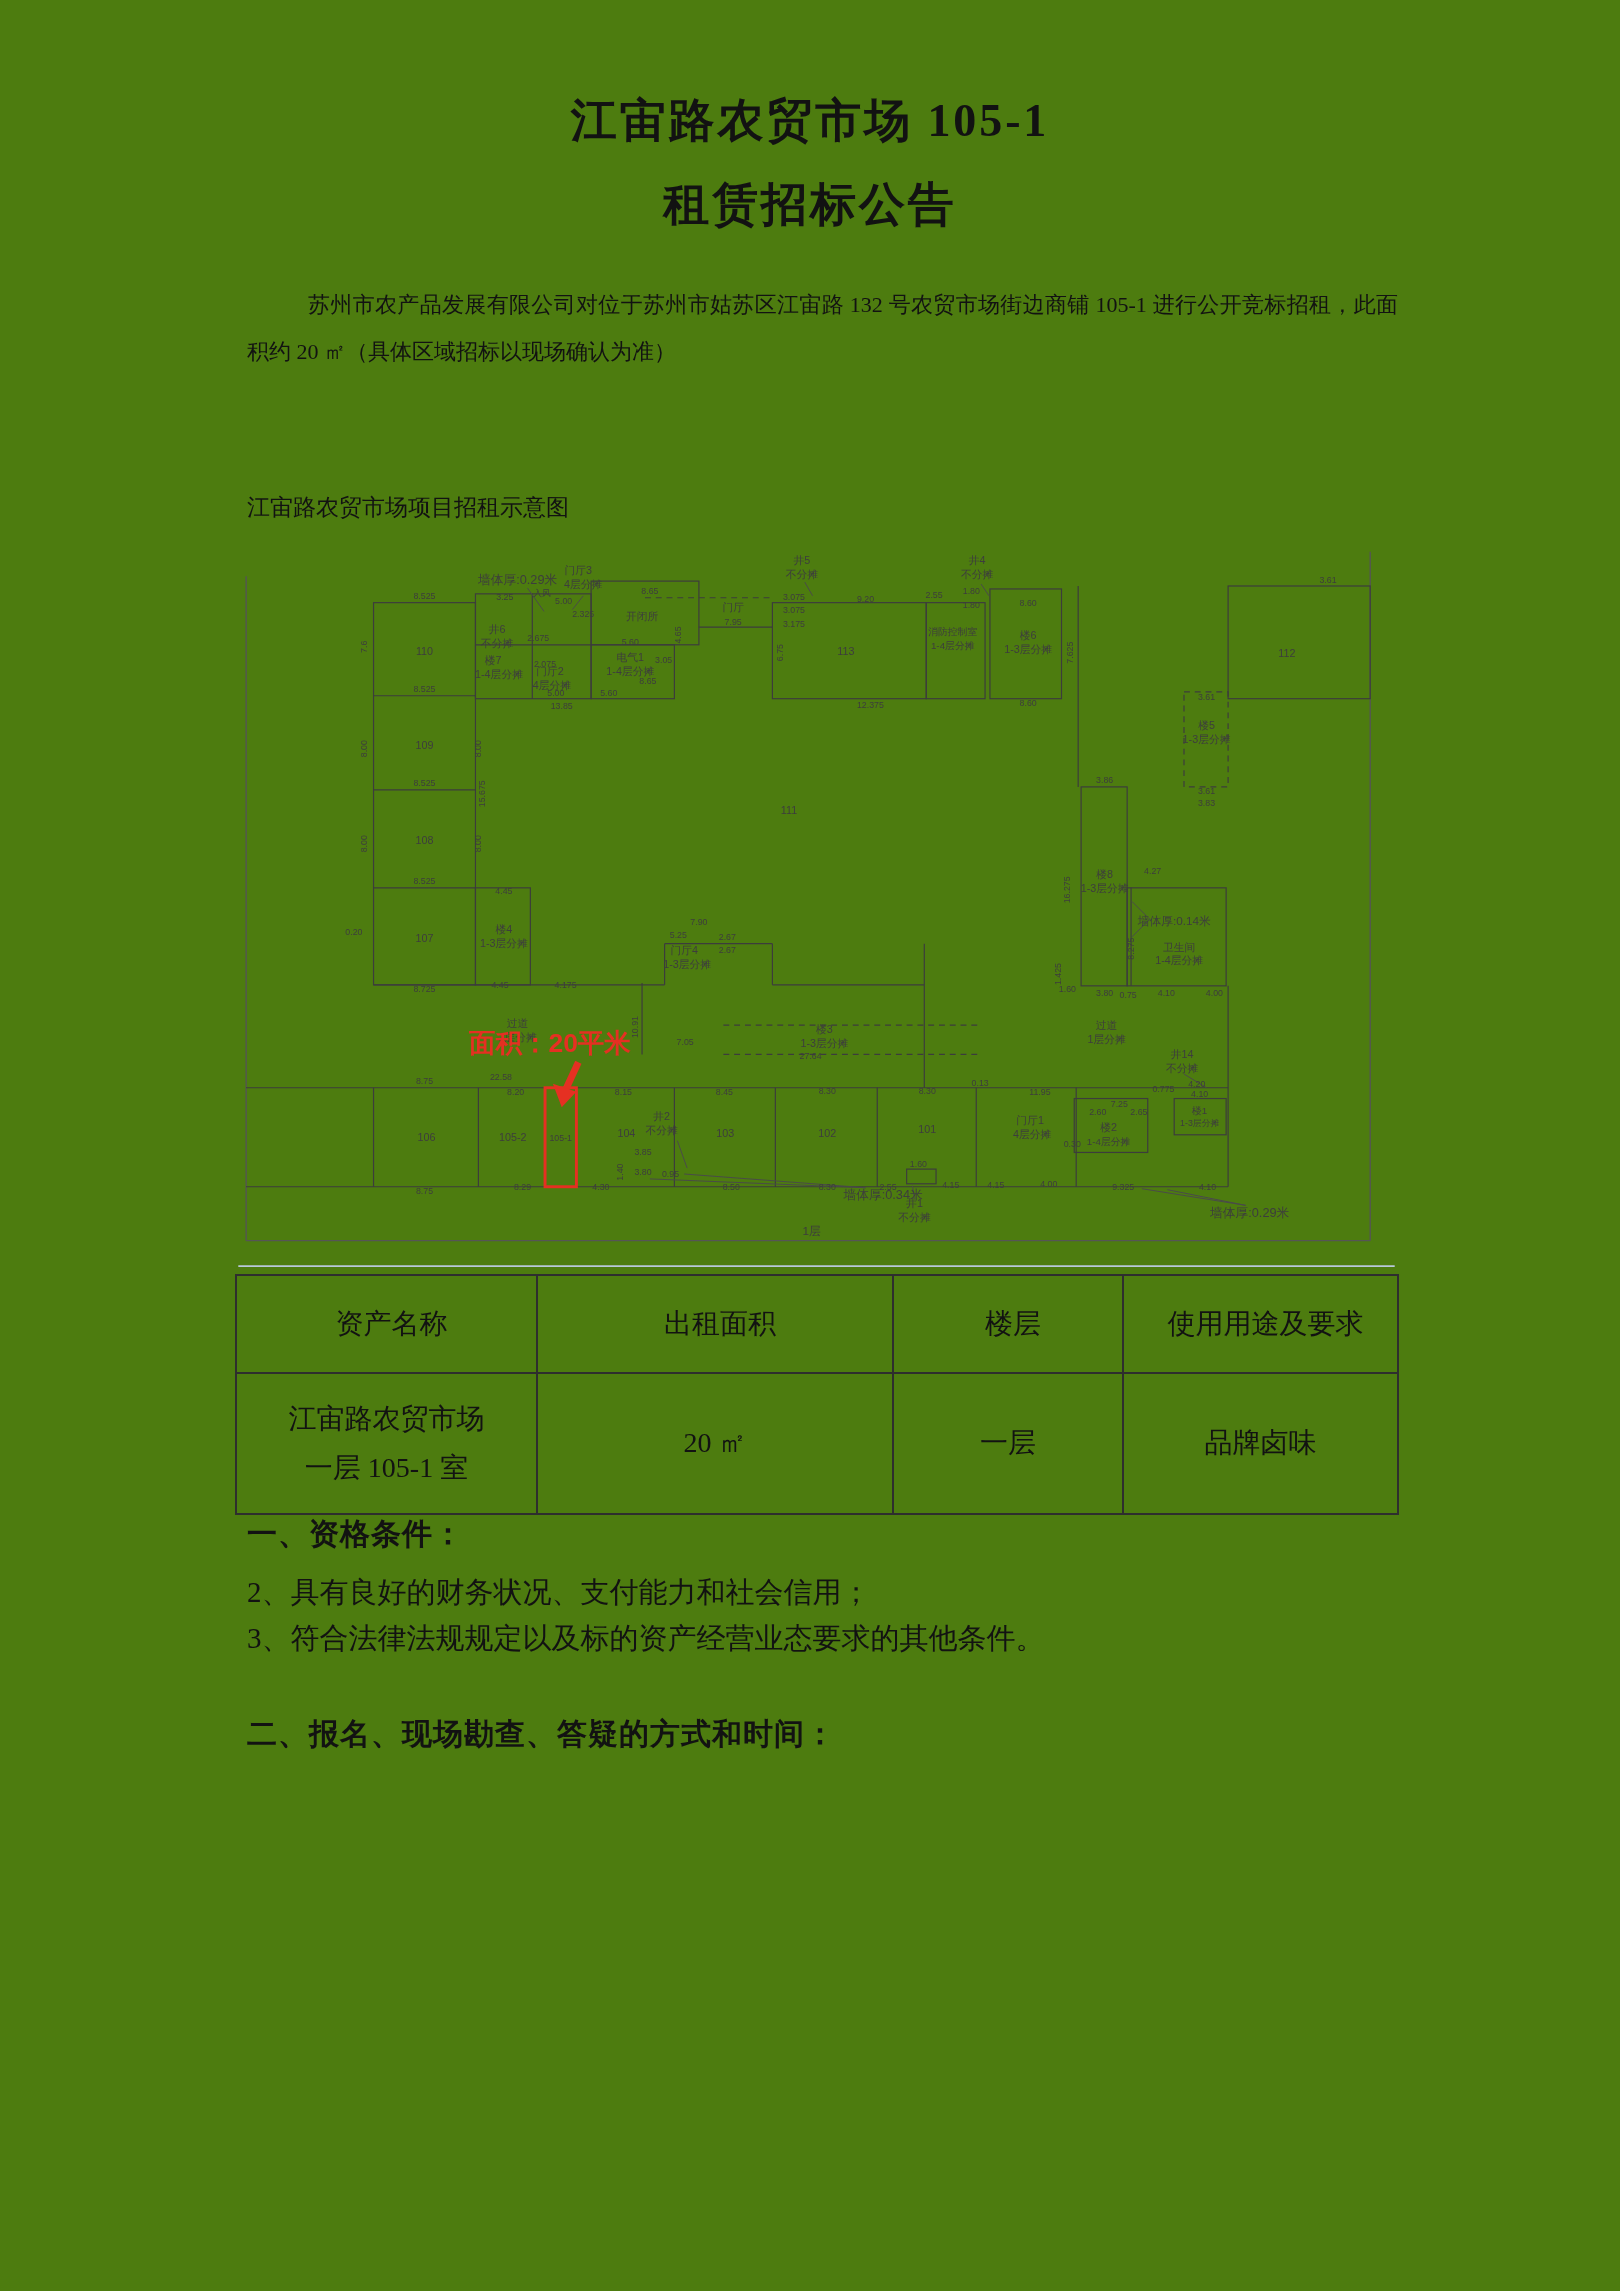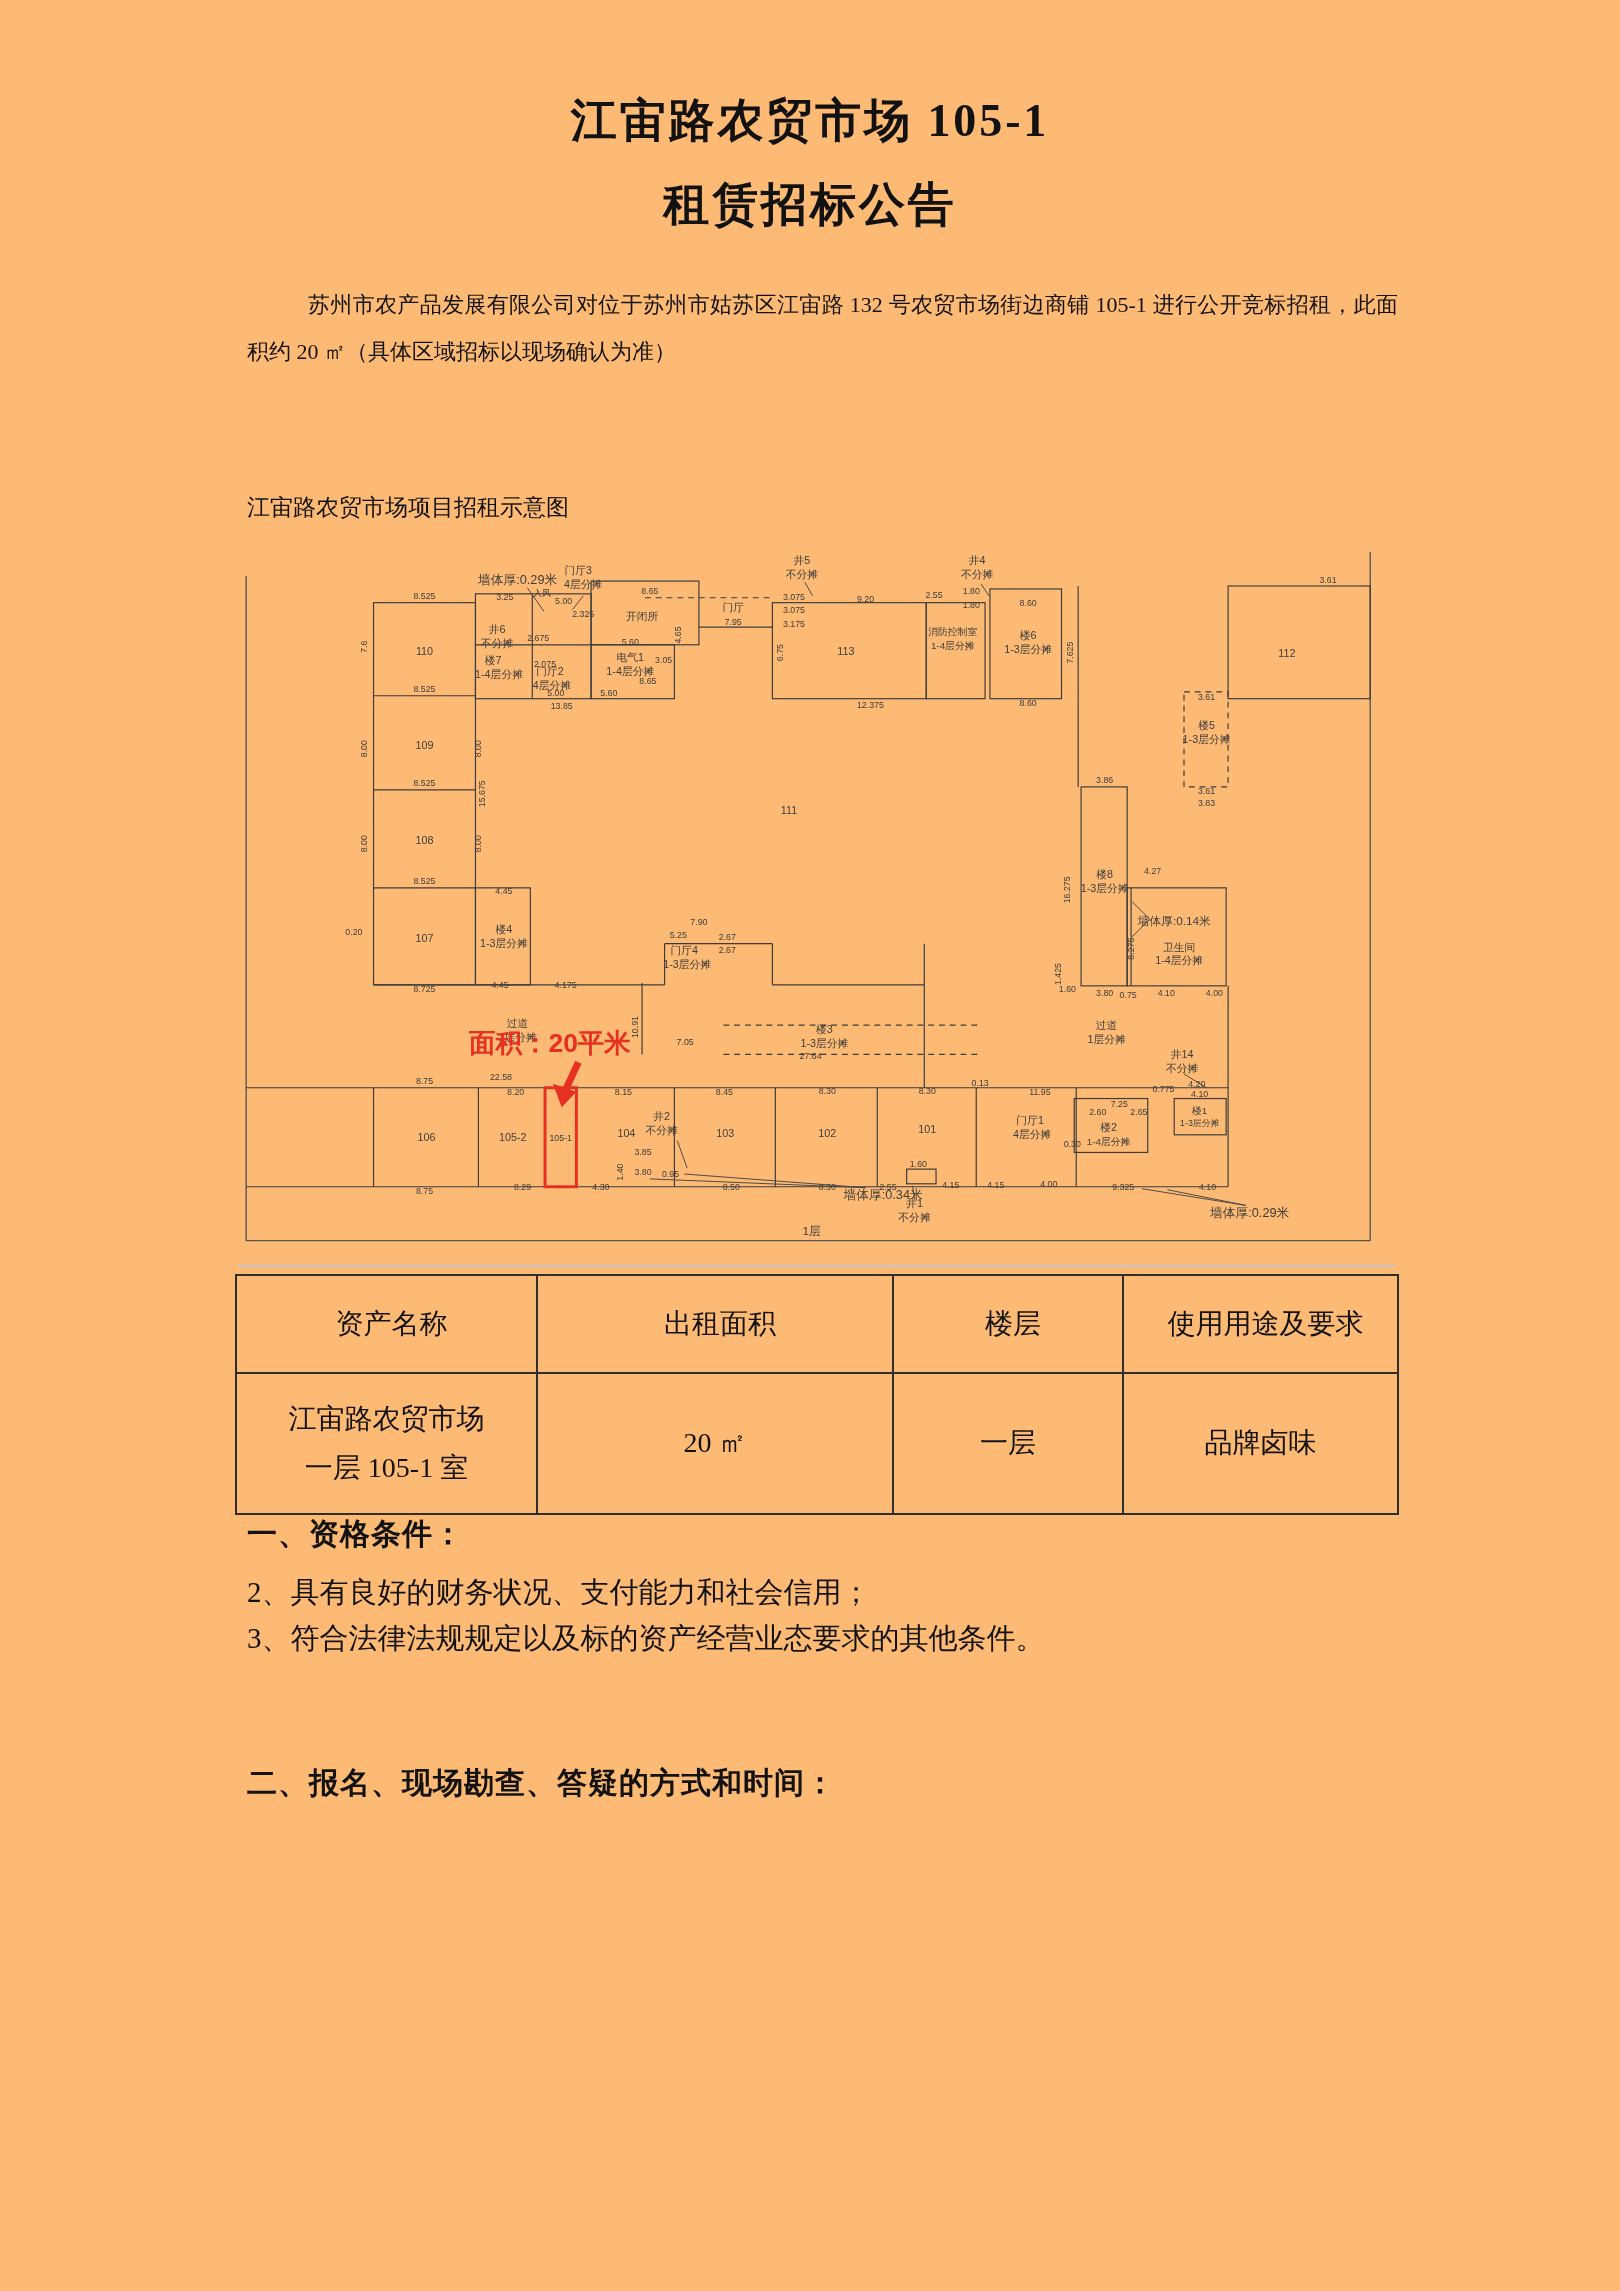--- a/index.html
+++ b/index.html
@@ -1,32 +1,32 @@
 <!DOCTYPE html>
 <html lang="zh"><head>
 <meta charset="utf-8">
 <style>
   html,body{margin:0;padding:0;background:#ffffff;}
   body{width:1620px;height:2292px;position:relative;font-family:"Liberation Serif","DejaVu Serif",serif;color:#121212;}
-  .doc{position:absolute;inset:0;background:#fdba74;}
+  .doc{position:absolute;inset:0;background:#4d7c0f;}
   .title1{position:absolute;top:90px;left:0;width:100%;text-align:center;font-size:46px;font-weight:bold;letter-spacing:2.9px;}
   .title2{position:absolute;top:174px;left:0;width:100%;text-align:center;font-size:46px;font-weight:bold;letter-spacing:2.9px;}
   .intro{position:absolute;top:281px;left:247px;width:1151px;font-size:22px;line-height:47px;text-align:justify;text-indent:61px;}
   .caption{position:absolute;top:492px;left:247px;font-size:23px;}
   .plan{position:absolute;top:537px;left:238px;width:1157px;height:735px;}
   .plan svg{display:block;}
   .plan text{font-family:"Liberation Sans","DejaVu Sans",sans-serif;}
   table.assets{position:absolute;top:1274px;left:235px;width:1162px;border-collapse:collapse;table-layout:fixed;font-size:28px;}
   table.assets th,table.assets td{border:2.9px solid #2e2e2e;text-align:center;vertical-align:middle;font-weight:normal;padding:5.9px 9.8px;}
   table.assets th{height:84px;padding-left:20px;}
   table.assets td{height:127px;}
   td.cell-name{text-align:left;padding-left:15.7px;white-space:pre-line;line-height:1.75;}
   .sec-title{position:absolute;left:247px;font-family:Liberation Mono, monospace;font-weight:bold;font-size:30px;letter-spacing:1px;}
   .sec1-title{top:1514px;}
-  .sec2-title{top:1763px;text-align:center;}
+  .sec2-title{top:1714px;text-align:center;}
   .sec1-items{position:absolute;top:1570px;left:247px;width:1157px;font-size:29px;line-height:45px;}
   .sec1-items div{margin:0 0 1px 0;}
   .sec2-para{position:absolute;top:1815px;left:247px;width:1155px;font-size:29px;line-height:46px;text-align:justify;text-indent:61px;}
 </style>
 </head>
 <body>
 
 <div class="doc">
 
   <div class="title1">江宙路农贸市场 105-1</div>

